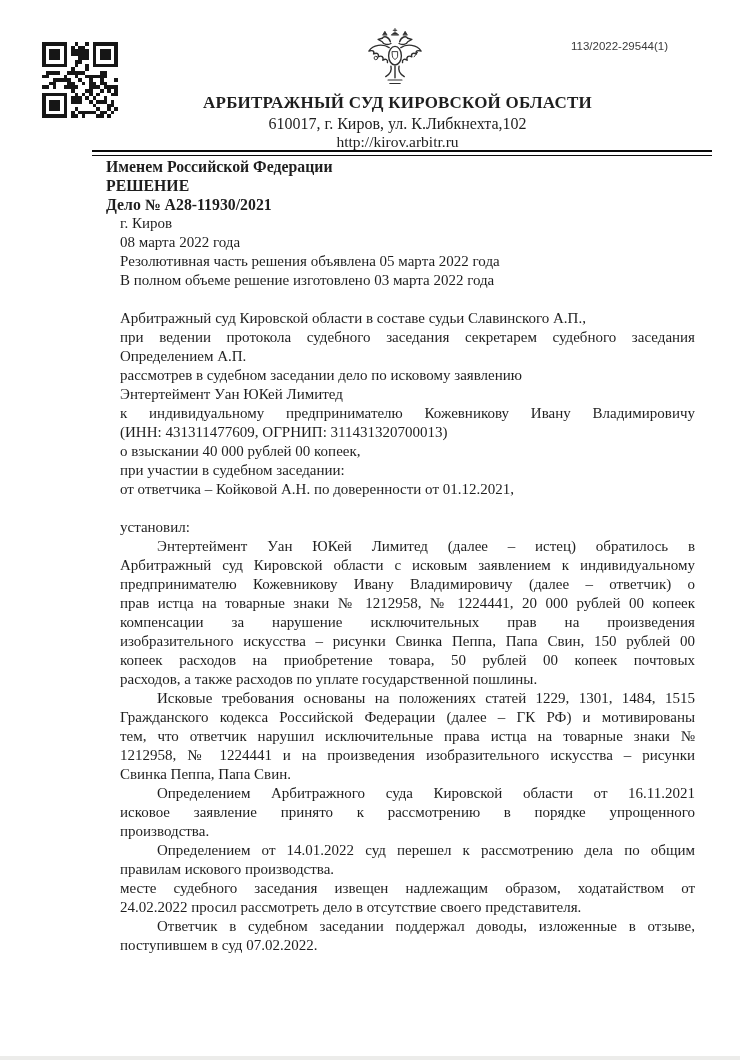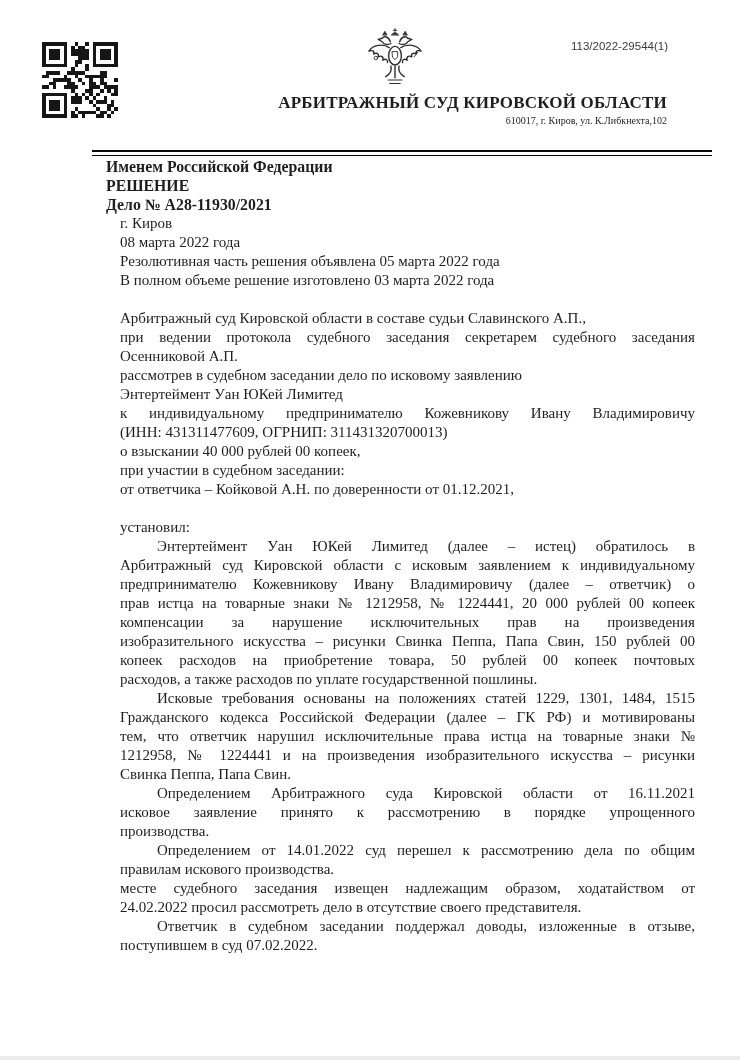--- a/index.html
+++ b/index.html
@@ -10,23 +10,23 @@
   }
   
   .qr { position:absolute; left:42px; top:41px; width:76px; height:78px; }
   .qr svg { width:100%; height:100%; fill:#161616; }
   .emblem { position:absolute; left:366px; top:24px; width:58px; height:68px; }
   .emblem svg { width:100%; height:100%; }
   .docnum {
     position:absolute; left:571px; top:40px; width:120px;
     font-family:"Liberation Sans", sans-serif; font-size:11.5px; color:#3a3a3a;
   }
-  .hdr-center { position:absolute; left:92px; width:575px; text-align:right; }
+  .hdr-center { position:absolute; left:110px; width:575px; text-align:center; }
   .court { top:93px; font-weight:bold; font-size:17px; letter-spacing:.2px; }
-  .addr  { top:115px; font-size:10px; }
+  .addr  { top:115px; font-size:16px; }
   .url   { top:133px; font-size:15.5px; }
   .sep {
     position:absolute; left:92px; top:150px; width:620px; height:6px;
     border-top:2.5px solid #0a0a0a; border-bottom:1px solid #0a0a0a;
   }
   .heading { position:absolute; left:106px; top:157px; width:575px; text-align:left;
     font-weight:bold; font-size:15.8px; line-height:19px; }
   
   .textblock { position:absolute; left:120px; top:214px; width:575px;
     font-size:15px; line-height:19px; }
@@ -209,38 +209,39 @@
 
       <circle cx="17" cy="52" r="3" stroke-width="1.6"></circle>
       <path d="M83 50 l6 -8" stroke-width="1.6"></path>
     </svg>
   </div>
 
   <div class="docnum">113/2022-29544(1)</div>
 
   <div class="hdr-center court">АРБИТРАЖНЫЙ СУД КИРОВСКОЙ ОБЛАСТИ</div>
   <div class="hdr-center addr">610017, г. Киров, ул. К.Либкнехта,102</div>
+  <div class="hdr-center url">http://kirov.arbitr.ru</div>
 
   <div class="sep"></div>
 
   <div class="heading">
     <div>Именем Российской Федерации</div>
     <div>РЕШЕНИЕ</div>
     <div>Дело № А28-11930/2021</div>
   </div>
 
   <div class="textblock">
       <div class="ln ">г. Киров</div>
       <div class="ln ">08 марта 2022 года</div>
       <div class="ln ">Резолютивная часть решения объявлена 05 марта 2022 года</div>
       <div class="ln ">В полном объеме решение изготовлено 03 марта 2022 года</div>
       <div class="ln blank">&nbsp;</div>
       <div class="ln ">Арбитражный суд Кировской области в составе судьи Славинского А.П.,</div>
       <div class="ln fill">при ведении протокола судебного заседания секретарем судебного заседания</div>
-      <div class="ln ">Осенниковой А.П.</div>
+      <div class="ln ">Определением А.П.</div>
       <div class="ln ">рассмотрев в судебном заседании дело по исковому заявлению</div>
       <div class="ln ">Энтертеймент Уан ЮКей Лимитед</div>
       <div class="ln fill">к индивидуальному предпринимателю Кожевникову Ивану Владимировичу</div>
       <div class="ln ">(ИНН: 431311477609, ОГРНИП: 311431320700013)</div>
       <div class="ln ">о взыскании 40 000 рублей 00 копеек,</div>
       <div class="ln ">при участии в судебном заседании:</div>
       <div class="ln ">от ответчика – Койковой А.Н. по доверенности от 01.12.2021,</div>
       <div class="ln blank">&nbsp;</div>
       <div class="ln ">установил:</div>
       <div class="ln ind fill">Энтертеймент Уан ЮКей Лимитед (далее – истец) обратилось в</div>

